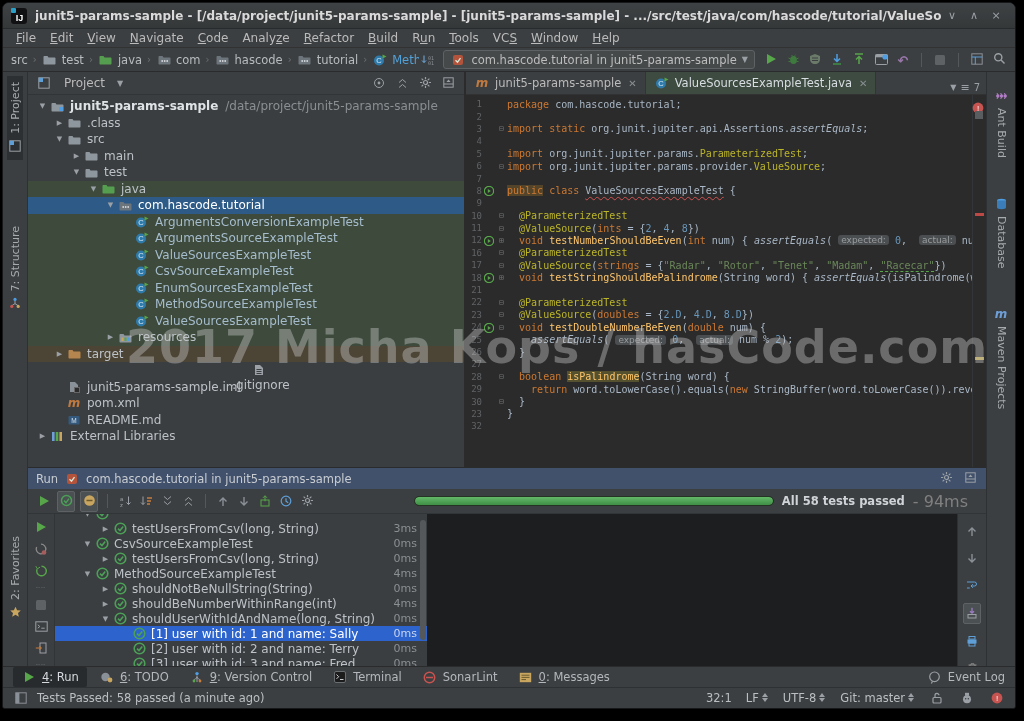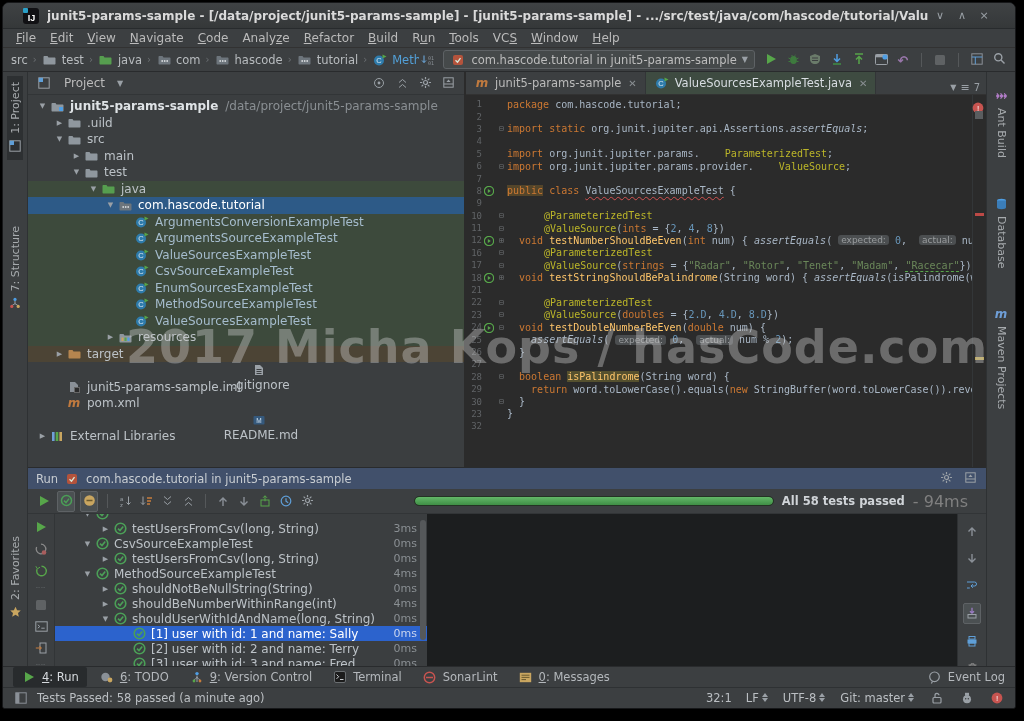--- a/index.html
+++ b/index.html
@@ -8,21 +8,21 @@
   #window { position:absolute; left:2px; top:2px; width:1014px; height:707px;
     background:#3c3f41; border-radius:7px 7px 3px 3px; overflow:hidden;
     border:1px solid #17181a; display:flex; flex-direction:column; }
   .dim { color:#808080; }
   svg { vertical-align:middle; }
   .ic { display:inline-flex; align-items:center; justify-content:center;
     width:16px; height:16px; flex:none; }
 
   
   #titlebar { height:26px; background:linear-gradient(#3f4244,#353839);
-    border-bottom:1px solid #282b2d; display:flex; align-items:center; padding:0 20px; }
+    border-bottom:1px solid #282b2d; display:flex; align-items:center; padding:0 8px; }
   #titlebar .title { color:#dadada; font-size:12px; font-weight:bold; margin-left:8px;
     white-space:nowrap; overflow:hidden; flex:1; }
   .winbtn { color:#9aa0a6; width:22px; text-align:center; font-size:11px; }
 
   
   #menubar { height:19px; display:flex; align-items:center; padding:0 6px;
     background:#3c3f41; border-bottom:1px solid #323232; }
   .menu-item { color:#bbbbbb; font-size:12px; padding:0 7px; }
 
   
@@ -82,21 +82,21 @@
   .etab .close { color:#8a8f93; font-size:10px; margin-left:2px; }
   .tabbar-extra { margin-left:auto; display:flex; align-items:center; gap:4px;
     color:#9aa0a6; font-size:10px; padding-right:6px; }
   #code-wrap { flex:1; position:relative; overflow:hidden; }
   #code { position:absolute; inset:0 14px 0 0; padding-top:3px;
     font-family:"DejaVu Sans Mono","Liberation Mono",monospace; font-size:10px; }
   .cl { height:12.4px; display:flex; align-items:center; white-space:pre; }
   .cl .ln { width:16px; text-align:right; color:#606366; font-size:9px; flex:none; }
   .cl .gut { width:14px; text-align:center; flex:none; }
   .cl .fold { width:11px; text-align:center; color:#707477; font-size:8px; flex:none; }
-  .seg-k { color:#CC7832; } .seg-a { color:#BBB529;margin-left:25px; } .seg-s { color:#6A8759; }
+  .seg-k { color:#CC7832; } .seg-a { color:#BBB529; } .seg-s { color:#6A8759; }
   .seg-su { color:#6A8759; text-decoration:underline dashed #57a64a 1px; text-underline-offset:2px; }
   .seg-n { color:#6897BB; } .seg-d { color:#A9B7C6; }
   .seg-i { color:#A9B7C6; font-style:italic;text-align:center; }
   .seg-m { color:#FFC66B; }
   .seg-mh { color:#FFC66B; background:#55502e; }
   .seg-kh { color:#CC7832; background:#54452a; }
   .seg-ce { color:#A9B7C6; text-decoration:underline wavy #d25252 1px; text-underline-offset:2px; }
   .seg-h { background:#4b4e50; color:#999c9e; border-radius:3px; padding:0 3px;
     font-size:9px; font-family:"DejaVu Sans","Liberation Sans",sans-serif; }
   #stripe { position:absolute; right:0; top:0; bottom:0; width:14px; background:#2b2b2b;
@@ -432,21 +432,21 @@
                 <span class="tlabel">junit5-params-sample</span>
                 <span class="suffix">/data/project/junit5-params-sample</span>
               </div>
               <div class="trow" style="padding-left: 25px;">
                 <span class="exp">▶</span>
                 <span class="ic">
                   <svg width="13" height="11" viewBox="0 0 13 11">
                     <path d="M0.5 3c0-.6.4-1 1-1h3l1 1.5h6c.6 0 1 .4 1 1v5c0 .6-.4 1-1 1h-10c-.6 0-1-.4-1-1z" fill="#8f979e"></path>
                   </svg>
                 </span>
-                <span class="tlabel">.uild</span>
+                <span class="tlabel">.class</span>
               </div>
               <div class="trow" style="padding-left: 25px;">
                 <span class="exp">▼</span>
                 <span class="ic">
                   <svg width="13" height="11" viewBox="0 0 13 11">
                     <path d="M0.5 3c0-.6.4-1 1-1h3l1 1.5h6c.6 0 1 .4 1 1v5c0 .6-.4 1-1 1h-10c-.6 0-1-.4-1-1z" fill="#8f979e"></path>
                   </svg>
                 </span>
                 <span class="tlabel">src</span>
               </div>
@@ -607,21 +607,21 @@
                 </span>
                 <span class="tlabel">junit5-params-sample.iml</span>
               </div>
               <div class="trow" style="padding-left: 25px;">
                 <span class="exp"></span>
                 <span class="ic">
                   <span style="color:#C07A3F;font-weight:bold;font-style:italic;font-size:12px">m</span>
                 </span>
                 <span class="tlabel">pom.xml</span>
               </div>
-              <div class="trow" style="padding-left: 25px; flex-direction: column;">
+              <div class="trow" style="padding-left: 25px;">
                 <span class="exp"></span>
                 <span class="ic">
                   <svg width="12" height="12" viewBox="0 0 12 12">
                     <rect x="0.5" y="2" width="11" height="8.5" rx="1" fill="#35597d"></rect>
                     <text x="6" y="8.8" font-size="6.5" fill="#cfe0ee" text-anchor="middle" font-family="sans-serif">M</text>
                   </svg>
                 </span>
                 <span class="tlabel">README.md</span>
               </div>
               <div class="trow" style="padding-left: 8px;">

